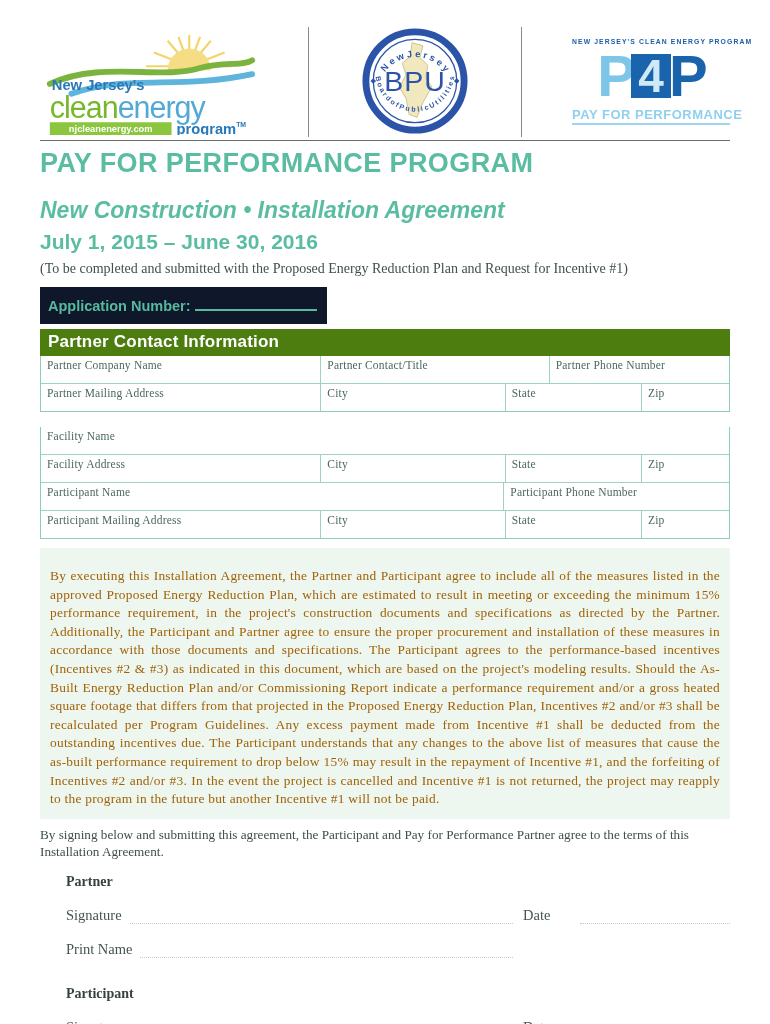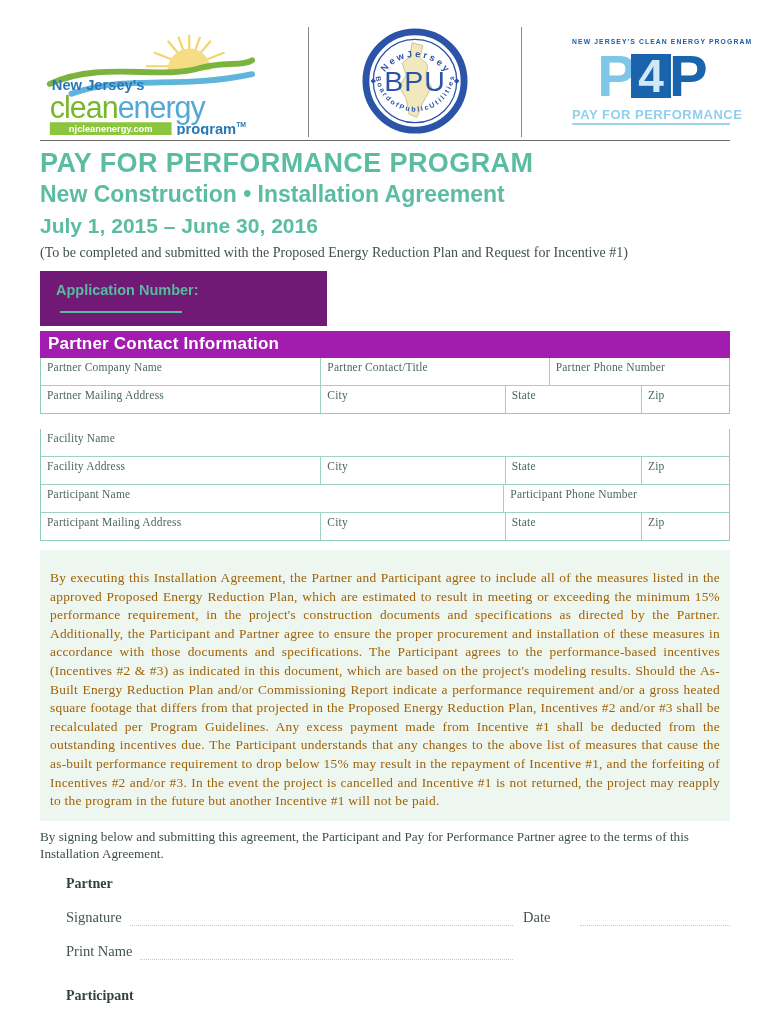--- a/index.html
+++ b/index.html
@@ -24,32 +24,32 @@
   .p4p-top { font-family:"Liberation Sans", sans-serif; font-size:6.8px; font-weight:bold; letter-spacing:1.1px; color:#1a5fa8; white-space:nowrap; margin-bottom:2px; }
   .p4p-big { display:flex; align-items:center; justify-content:center; font-family:"Liberation Sans", sans-serif; font-weight:bold; line-height:1; }
   .p4p-p1 { font-size:58px; color:#7ec6e8; letter-spacing:-3px; }
   .p4p-4box { width:40px; height:44px; background:#1a64ad; color:#cfe9f7; font-size:46px; display:flex; align-items:center; justify-content:center; margin:0 -2px; z-index:1; }
   .p4p-p2 { font-size:58px; color:#1a64ad; letter-spacing:-3px; }
   .p4p-bottom { font-family:"Liberation Sans", sans-serif; font-size:13px; font-weight:bold; color:#8fd0ee; letter-spacing:0.5px; white-space:nowrap; border-bottom:2px solid #9ed4ee; padding-bottom:1px; margin-top:2px; }
 
   
   .title-block { margin-top:7px; font-family:"Liberation Sans", sans-serif; }
   .title-1 { font-size:27px; font-weight:bold; color:#5abda2; letter-spacing:0.4px; }
-  .title-2 { font-size:23px; font-weight:bold; color:#5abda2; margin-top:2px; }
+  .title-2 { font-size:23px; font-weight:bold; color:#5abda2; margin-top:18px;font-style:italic; }
   .title-dates { font-size:21px; font-weight:bold; color:#5abda2; margin-top:6px; }
   .title-sub { font-family:"Liberation Serif", serif; font-size:14px; color:#40504b; margin-top:7px; }
 
   
-  .app-box { margin-top:10px; width:287px; background:#701a75; padding:10px 10px 9px 16px; }
+  .app-box { margin-top:10px; width:287px; background:#0f172a; padding:10px 10px 9px 8px; }
   .app-label { font-family:"Liberation Sans", sans-serif; font-size:14.5px; font-weight:bold; color:#58b99f; }
   .app-line { display:inline-block; width:122px; border-bottom:2px solid #58b99f; height:12px; margin-left:4px; }
 
   
   .section { margin-top:5px; }
-  .section-hd { background:#a21caf; color:#ffffff; font-family:"Liberation Sans", sans-serif; font-weight:bold; font-size:17px; padding:3px 8px 4px 8px; letter-spacing:0.2px; }
+  .section-hd { background:#4d7c0f; color:#ffffff; font-family:"Liberation Sans", sans-serif; font-weight:bold; font-size:17px; padding:3px 8px 4px 8px; letter-spacing:0.2px; }
   .tbl { border:1px solid #8fccbb; border-top:none; }
   .trow { display:flex; }
   .trow + .trow { border-top:1px solid #9ed3c3; }
   .tcell { min-height:27px; padding:3px 6px; font-size:11.5px; color:#4c6862; letter-spacing:0.2px; }
   .tcell + .tcell { border-left:1px solid #9ed3c3; }
   .w40 { width:40.6%; } .w33 { width:33.2%; } .w26 { width:26.2%; }
   .wcity { width:26.8%; } .wstate { width:19.8%; } .wzip { width:12.8%; }
   .w67 { width:67.2%; } .w32 { width:32.8%; }
   .w100 { width:100%; }
   .gap10 { height:10px; }

